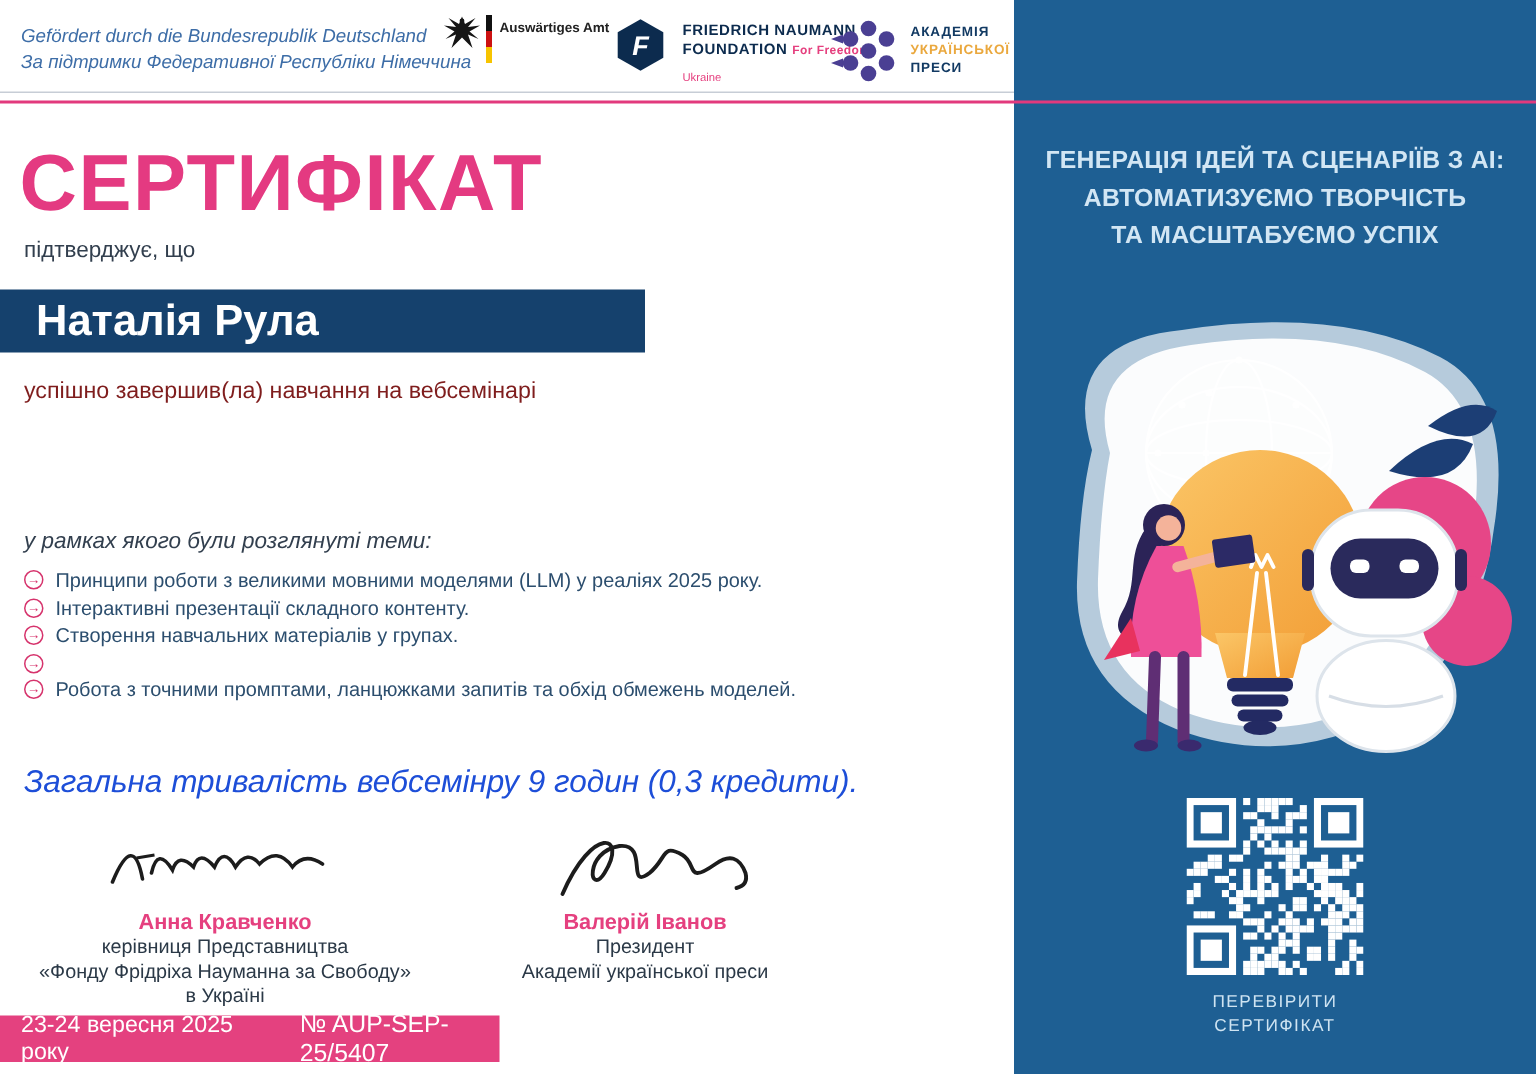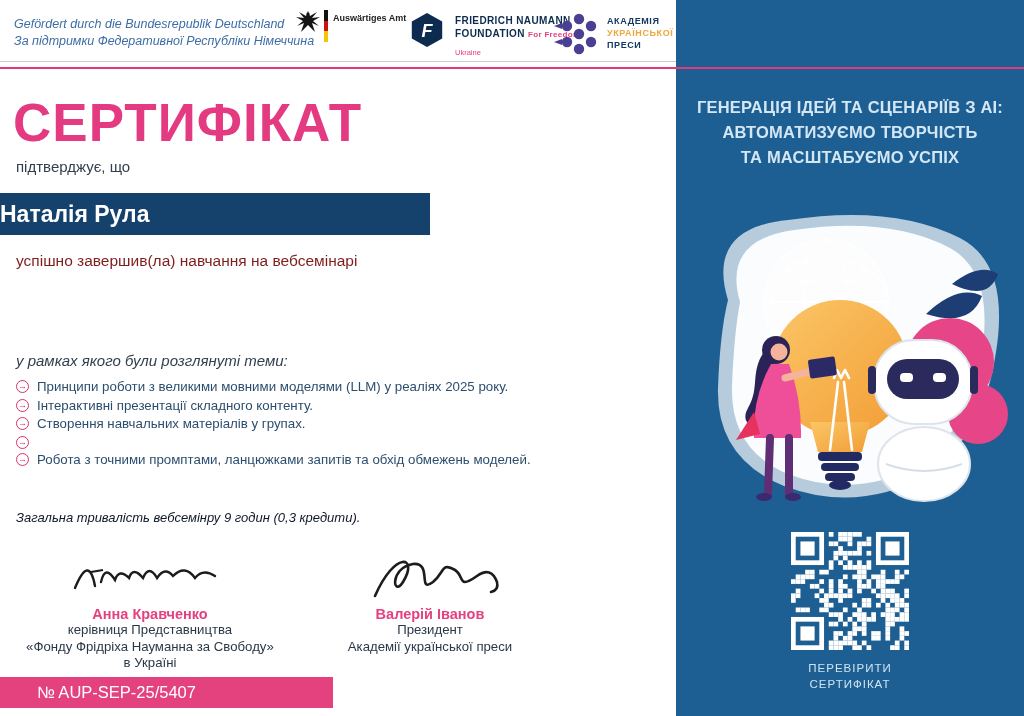--- a/index.html
+++ b/index.html
@@ -24,33 +24,33 @@
   .aup-text { margin-left:7px; margin-top:2px; }
   .aup-line { font-size:9px; font-weight:bold; letter-spacing:.6px; line-height:12px; color:#123a63; }
   .aup-line.gold { color:#eaa83e; }
   .rule-gray { position:absolute; left:0; top:61px; width:676px; height:1px; background:#c7cdd6; }
   .rule-pink { position:absolute; left:0; top:67px; width:1024px; height:2px; background:#e2397d; z-index:6; }
   
   .cert-title { position:absolute; left:13px; top:92px; font-size:53px; font-weight:bold;
     letter-spacing:1px; color:#e43a81; }
   .confirms { position:absolute; left:16px; top:158px; font-size:15px; color:#323f4e; }
   .name-banner { position:absolute; left:0; top:193px; width:430px; height:42px;
-    background:#15416d; color:#fff; display:flex; align-items:center; padding-left:0;
-    font-size:23px; font-weight:bold; }
+    background:#15416d; color:#fff; display:flex; align-items:center; padding-left:24px;
+    font-size:29px; font-weight:bold; }
   .completed { position:absolute; left:16px; top:252px; font-size:15.5px; color:#7f1d1d; }
   .course-title { position:absolute; left:16px; top:282px; width:548px; font-size:19.5px;
     font-weight:bold; color:#1d5da1; line-height:25px; }
   .topics-intro { position:absolute; left:16px; top:352px; font-size:15px; color:#323f4e;font-style:italic; }
   .topics { position:absolute; left:16px; top:380px; width:600px; list-style:none; }
   .topic { display:flex; align-items:flex-start; margin-bottom:4.5px;
     font-size:13.3px; color:#2c4e6e; line-height:14px; }
   .topic-ico { flex:0 0 13px; width:13px; height:13px; border:1.5px solid #d6336c;
     border-radius:50%; color:#d6336c; font-size:9px; line-height:11px; text-align:center;
     margin-right:8px; margin-top:0; font-weight:bold; }
-  .duration { position:absolute; left:16px; top:510px; font-style:italic; font-size:13px; color:#0f172a; }
+  .duration { position:absolute; left:16px; top:510px; font-style:italic; font-size:21px; color:#1d4ed8; }
   .sig-col { position:absolute; text-align:center; }
   .sig-col.c1 { left:15px; top:548px; width:270px; }
   .sig-col.c2 { left:325px; top:548px; width:210px; }
   .sig-svg { height:52px; }
   .sig-name { font-size:14.5px; font-weight:bold; color:#e5407f; margin-top:2px; }
   .sig-role { font-size:13.2px; color:#2b3947; line-height:16.5px; }
   .date-banner { position:absolute; left:0; top:677px; width:333px; height:31px;
     background:#e4417f; display:flex; align-items:center; color:#fff; }
   .date-txt { margin-left:14px; font-size:15.5px; }
   .num-txt  { margin-left:37px; font-size:16.5px; }
@@ -171,20 +171,21 @@
   <div class="sig-col c2">
     <svg class="sig-svg" width="170" height="52" viewBox="0 0 170 52">
       <path d="M30 48 C 50 2 74 8 58 34 C 48 50 44 20 68 16 C 88 14 72 46 88 34 C 100 24 96 14 110 22 C 120 28 112 42 132 28 Q 146 18 152 34 Q 154 42 146 44" fill="none" stroke="#1c1c1c" stroke-width="2.6" stroke-linecap="round"></path>
     </svg>
     <div class="sig-name">Валерій Іванов</div>
     <div class="sig-role">Президент</div>
     <div class="sig-role">Академії української преси</div>
   </div>
 
   <div class="date-banner">
+    <span class="date-txt">23-24 вересня 2025 року</span>
     <span class="num-txt">№ AUP-SEP-25/5407</span>
   </div>
 
   <div class="panel">
     <div class="panel-title">
       <div>ГЕНЕРАЦІЯ ІДЕЙ ТА СЦЕНАРІЇВ З АІ:</div>
       <div>АВТОМАТИЗУЄМО ТВОРЧІСТЬ</div>
       <div>ТА МАСШТАБУЄМО УСПІХ</div>
     </div>
 

